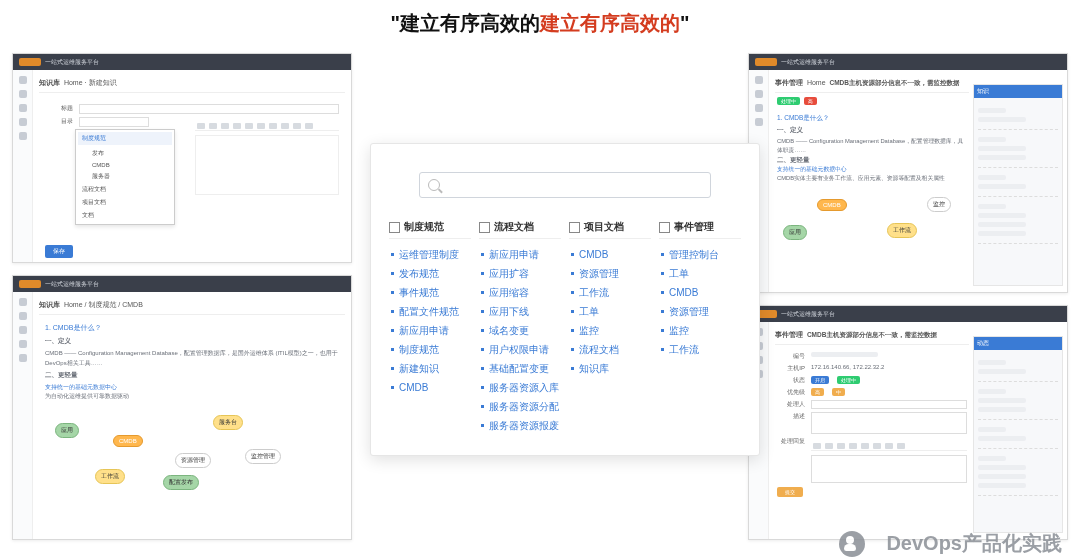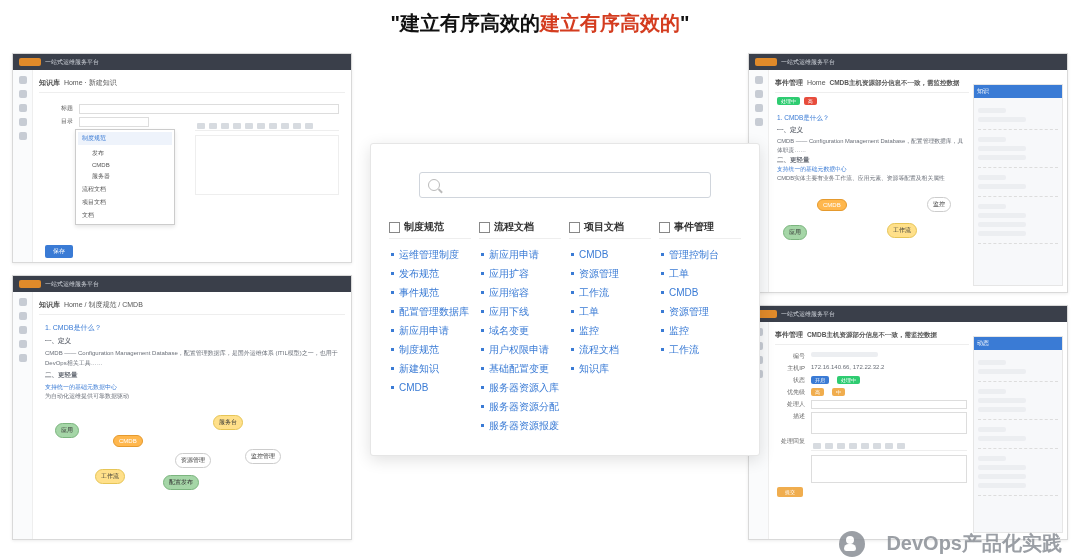--- a/index.html
+++ b/index.html
@@ -310,21 +310,21 @@
     <div class="search">
       <span class="sicon"></span>
     </div>
     <div class="cols" id="cols">
         <div class="col">
           <h4>制度规范</h4>
           <ul>
             <li>运维管理制度</li>
             <li>发布规范</li>
             <li>事件规范</li>
-            <li>配置管理数据库</li>
+            <li>配置文件规范</li>
             <li>新应用申请</li>
             <li>制度规范</li>
             <li>新建知识</li>
             <li>CMDB</li>
           </ul>
         </div>
         <div class="col">
           <h4>流程文档</h4>
           <ul>
             <li>新应用申请</li>

